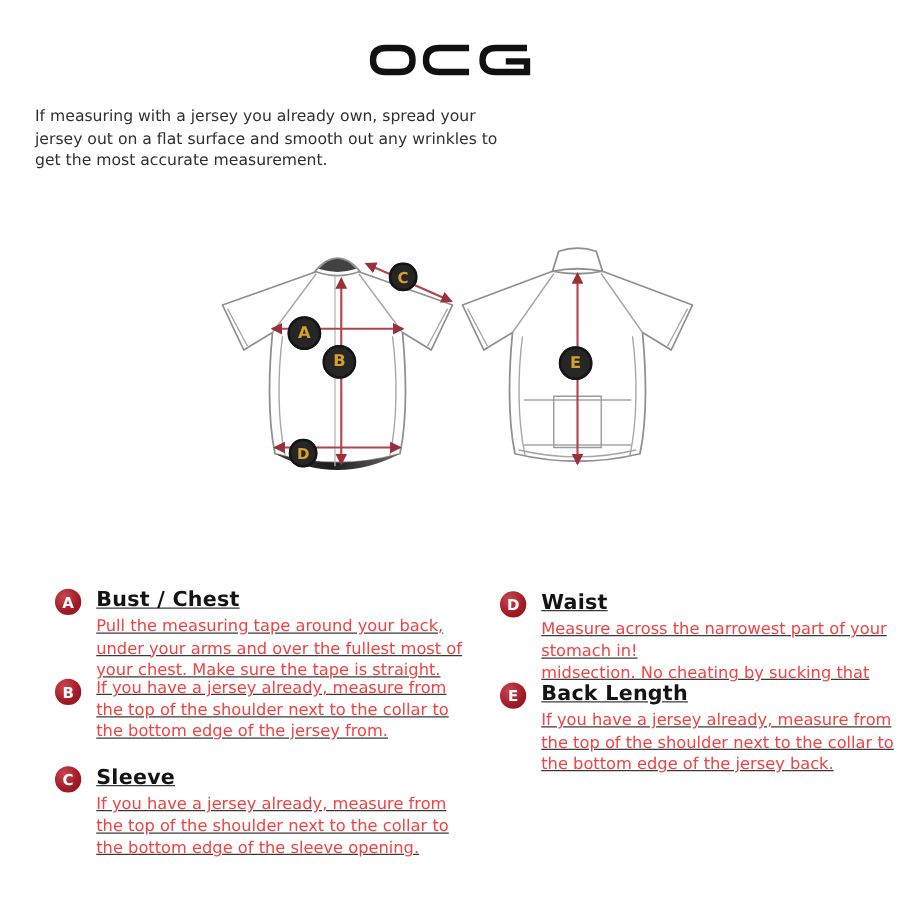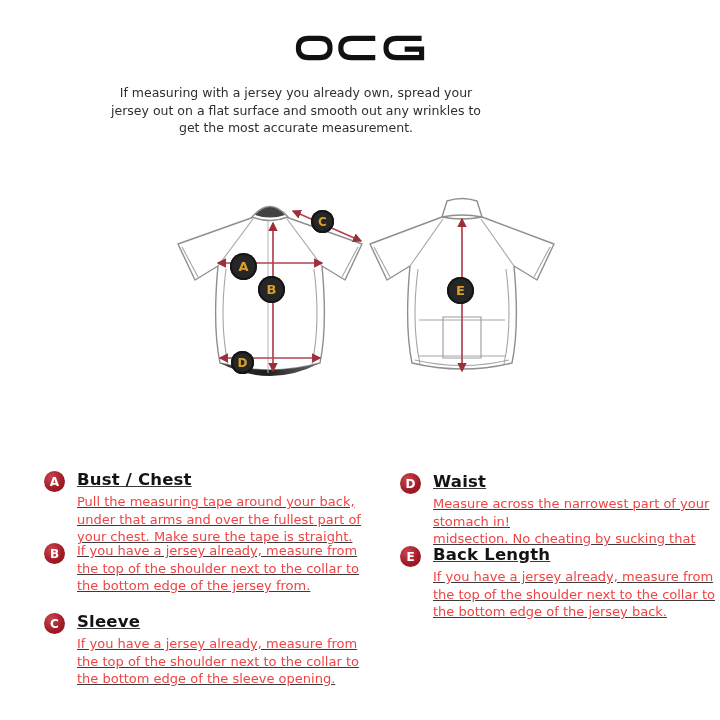--- a/index.html
+++ b/index.html
@@ -1,22 +1,22 @@
 <!DOCTYPE html>
 <html><head>
 <meta charset="utf-8">
 <style>
   html,body{margin:0;padding:0;background:#fff;}
   .page{position:relative;width:720px;height:720px;background:#ffffff;overflow:hidden;
         font-family:"DejaVu Sans","Liberation Sans",sans-serif;color:#3b3b3b;}
 
   
   .logo{position:absolute;left:295px;top:34px;width:130px;height:28px;}
-  .intro{position:absolute;left:0;top:84px;width:592px;text-align:center;
-         font-size:12.5px;line-height:17.5px;color:#2f2f2f;}
+  .intro{position:absolute;left:0;top:84px;width:592px;
+         font-size:12.5px;line-height:17.5px;color:#2f2f2f;padding-left:28px;}
   .intro div{white-space:nowrap;}
 
   
   .jersey{position:absolute;width:200px;height:200px;}
   .jersey.front{left:170px;top:190px;}
   .jersey.back{left:362px;top:190px;}
 
   .badge{position:absolute;border-radius:50%;background:#262626;
          box-shadow:inset 0 0 0 2px #151515;
          color:#d7a02c;font-weight:bold;display:flex;align-items:center;justify-content:center;}
@@ -126,21 +126,21 @@
   <div class="badge small" style="left:311px;top:210px;">C</div>
   <div class="badge small" style="left:231px;top:351px;">D</div>
   <div class="badge big" style="left:447px;top:277px;">E</div>
 
   <div class="leg-row" style="left:44px;top:470px;">
     <span class="leg-badge">A</span>
     <div class="leg-body">
       <h3>Bust / Chest</h3>
       <div class="leg-text">
         <div>Pull the measuring tape around your back,</div>
-        <div>under that arms and over the fullest part of</div>
+        <div>under your arms and over the fullest most of</div>
         <div>your chest. Make sure the tape is straight.</div>
       </div>
     </div>
   </div>
 
   <div class="leg-row" style="left:44px;top:542px;">
     <span class="leg-badge">B</span>
     <div class="leg-body">
       <div class="leg-text">
         <div>If you have a jersey already, measure from</div>

